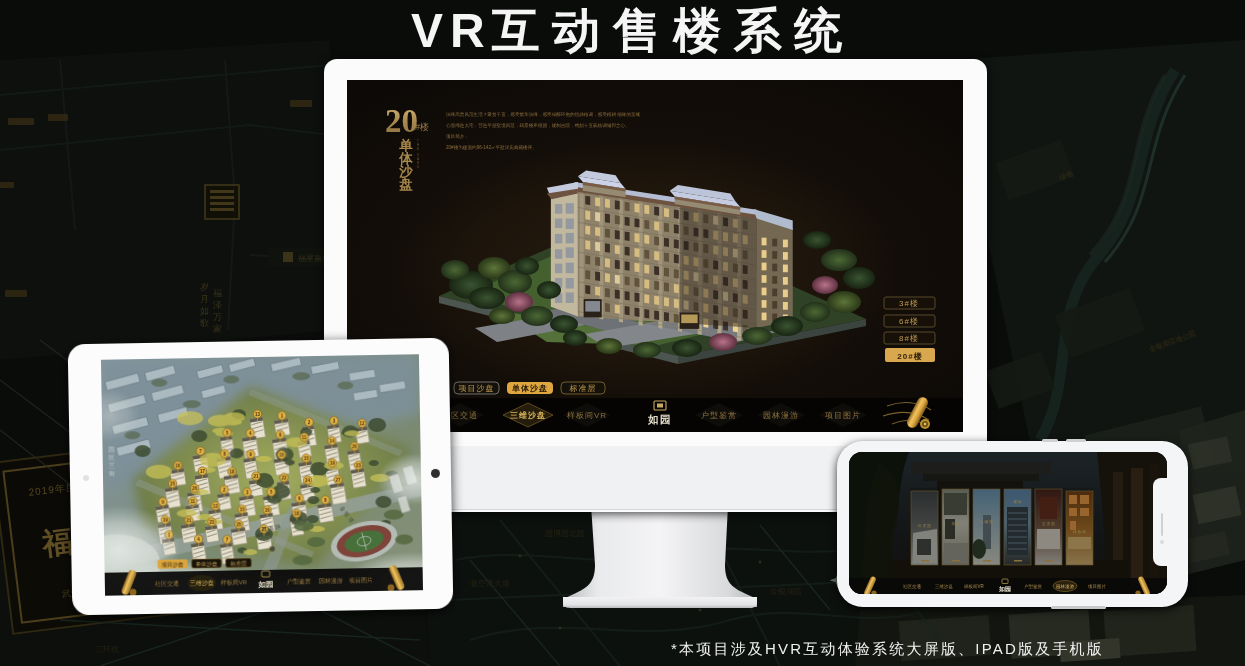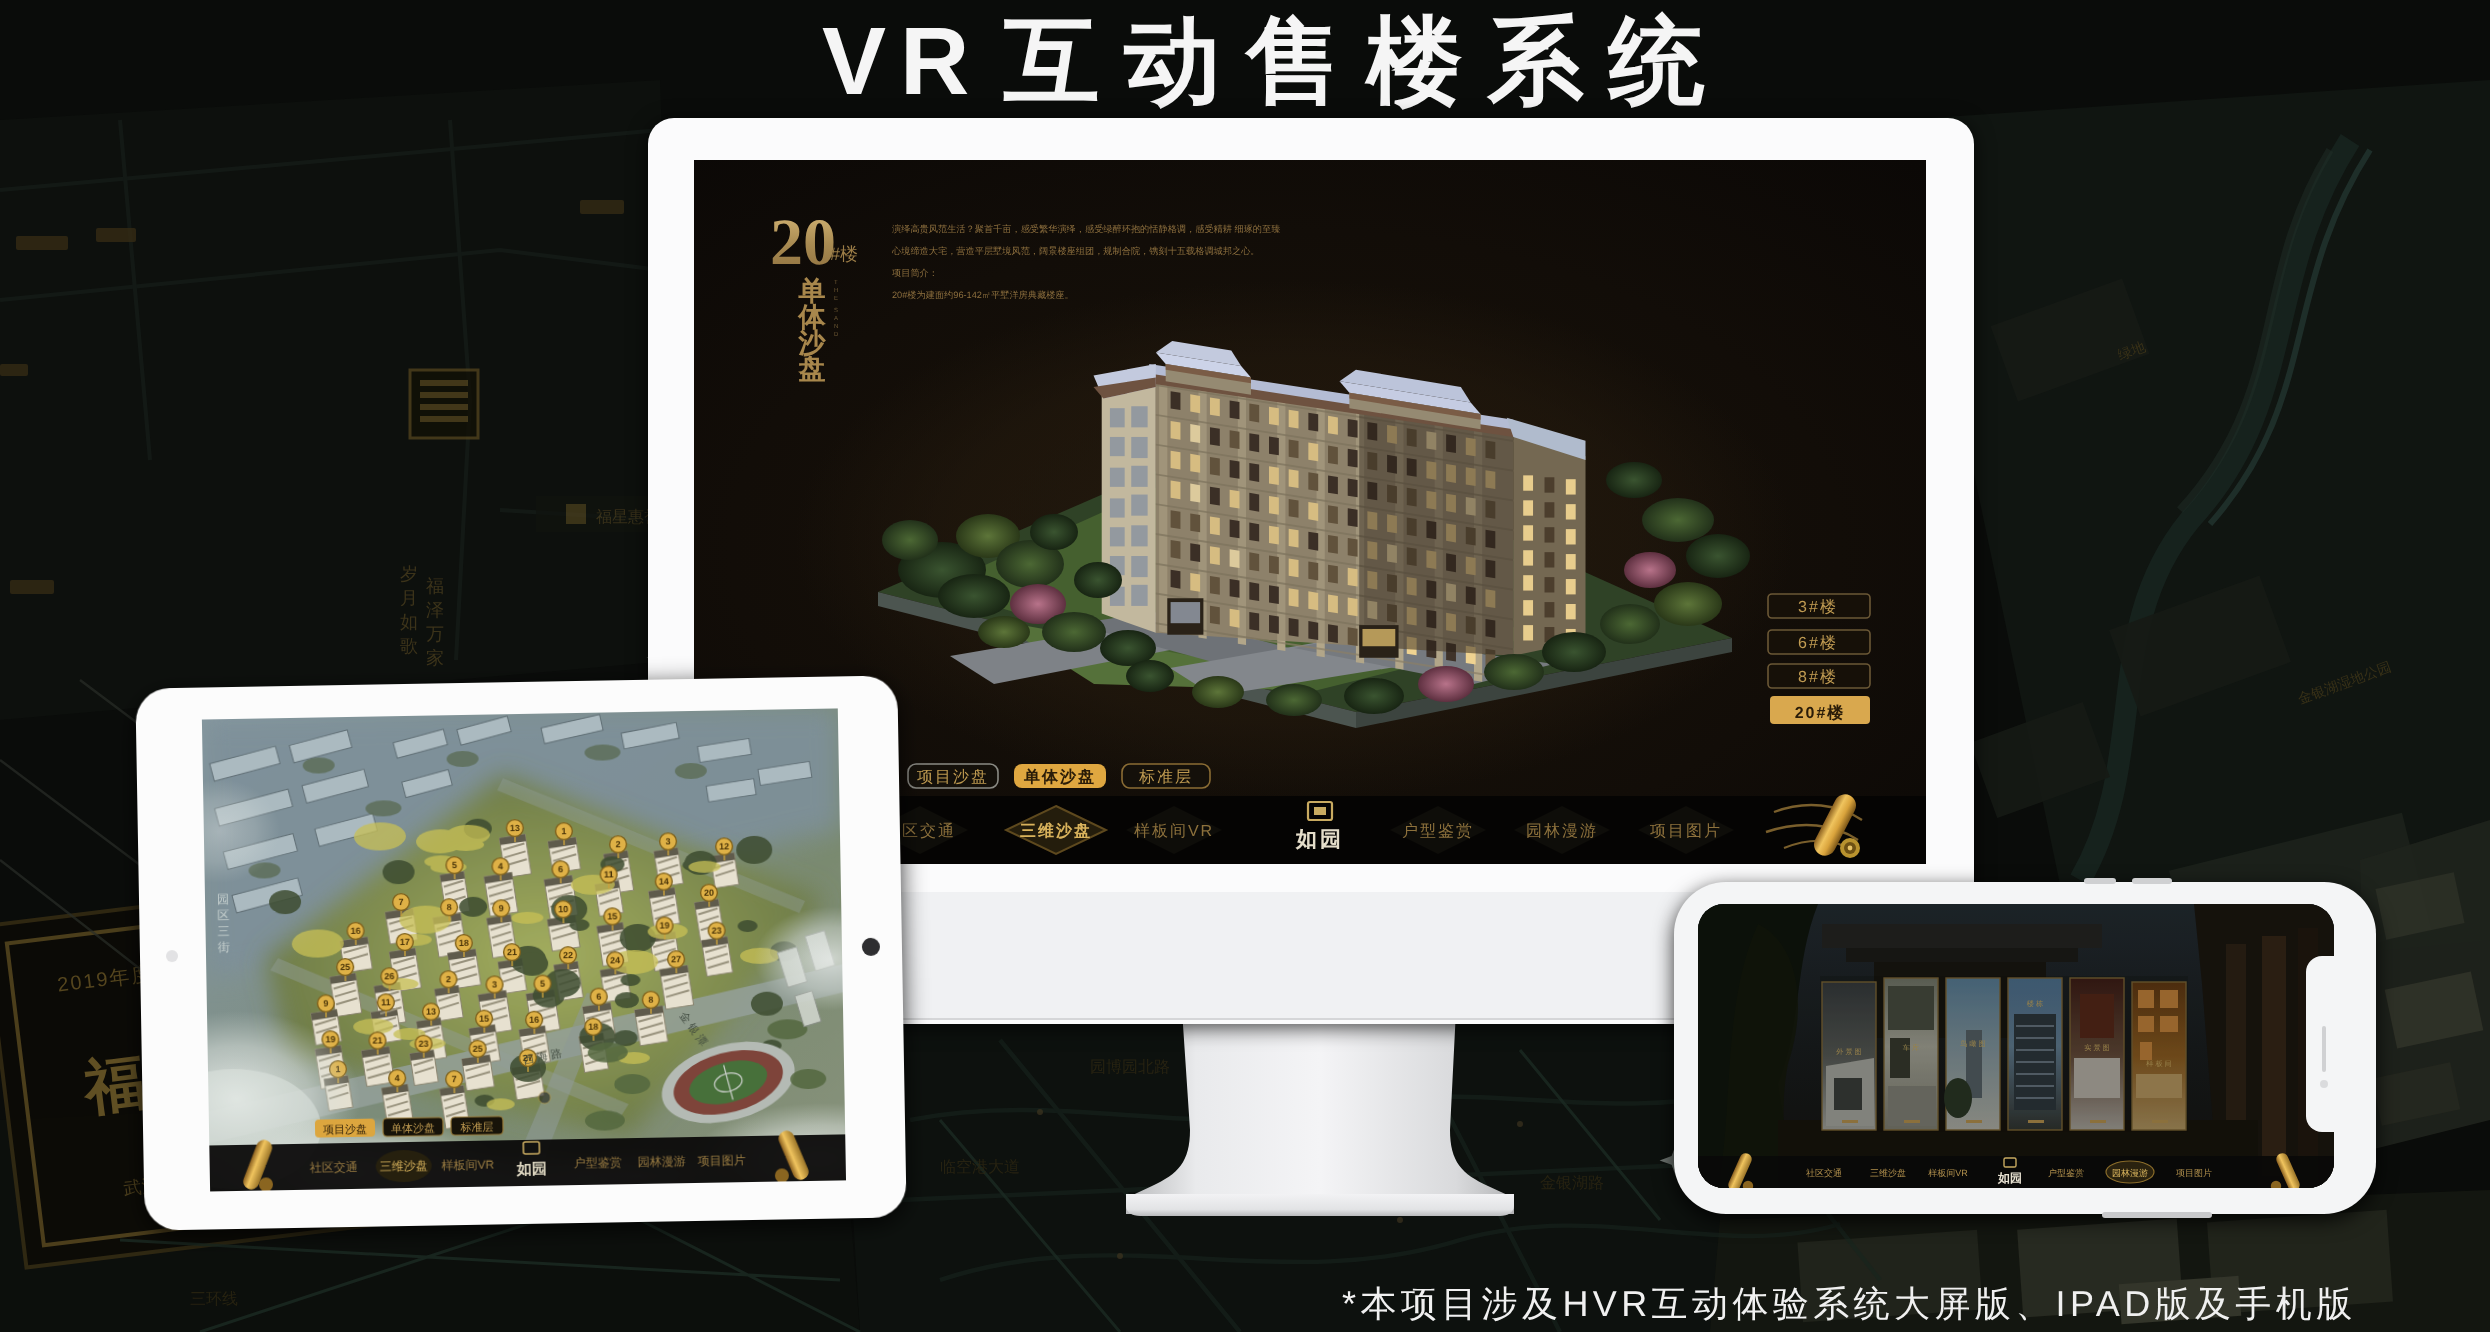--- a/index.html
+++ b/index.html
@@ -131,21 +131,21 @@
     <text x="770" y="594">金银湖路</text>
     <text x="470" y="586">临空港大道</text>
   </g>
 
   <g stroke="#2a2d28" stroke-width="1.2" fill="none" opacity="0.7">
     <path d="M0,380 L120,470 M0,430 L90,500 M40,340 L160,430"></path>
   </g>
 </svg>
 
 <div class="abs" style="left:411px;top:-1px;color:#f5f5f5;white-space:nowrap;
-     font-size:48px;font-weight:bold;"><span style="letter-spacing:7px;">VR</span><span style="letter-spacing:12.5px;margin-left:10px;">互动售楼系统</span></div>
+     font-size:48px;font-weight:bold;"><span style="letter-spacing:7px;">VR</span><span style="letter-spacing:12.5px;margin-left:0;">互动售楼系统</span></div>
 
 <svg class="abs" style="left:540px;top:505px" width="240" height="115" viewBox="0 0 240 115">
   <defs>
     <linearGradient id="neckg" x1="0" y1="0" x2="1" y2="0">
       <stop offset="0" stop-color="#b9babc"></stop>
         <stop offset="0.18" stop-color="#e9eaec"></stop>
       <stop offset="0.5" stop-color="#f4f4f6"></stop>
         <stop offset="0.85" stop-color="#d9dadc"></stop>
       <stop offset="1" stop-color="#b4b5b7"></stop>
     </linearGradient>
@@ -1212,13 +1212,13 @@
     </svg>
   </div>
 
   <div class="abs" style="left:316px;top:37px;width:22px;height:88px;background:#f4f5f6;border-radius:8px 0 0 8px;"></div>
 
   <div class="abs" style="left:324px;top:72px;width:2px;height:23px;background:#d0d1d3;border-radius:1px;"></div>
 
   <div class="abs" style="left:323px;top:99px;width:4px;height:4px;border-radius:50%;background:#dadbdd;"></div>
 </div>
 
-<div class="abs" style="left:671px;top:640px;color:#f0f0f0;font-size:18px;letter-spacing:2.2px;white-space:nowrap;">*本项目涉及HVR互动体验系统大屏版、IPAD版及手机版</div>
+<div class="abs" style="left:671px;top:640px;color:#f0f0f0;font-size:15px;letter-spacing:2.2px;white-space:nowrap;">*本项目涉及HVR互动体验系统大屏版、IPAD版及手机版</div>
 
 </body></html>

